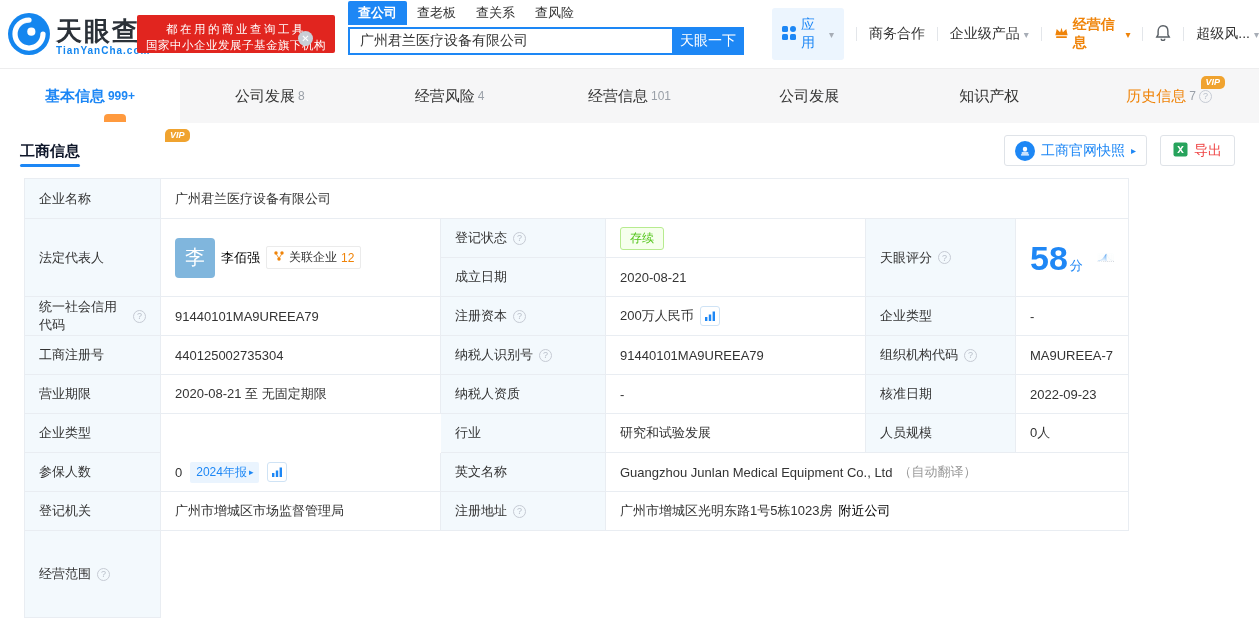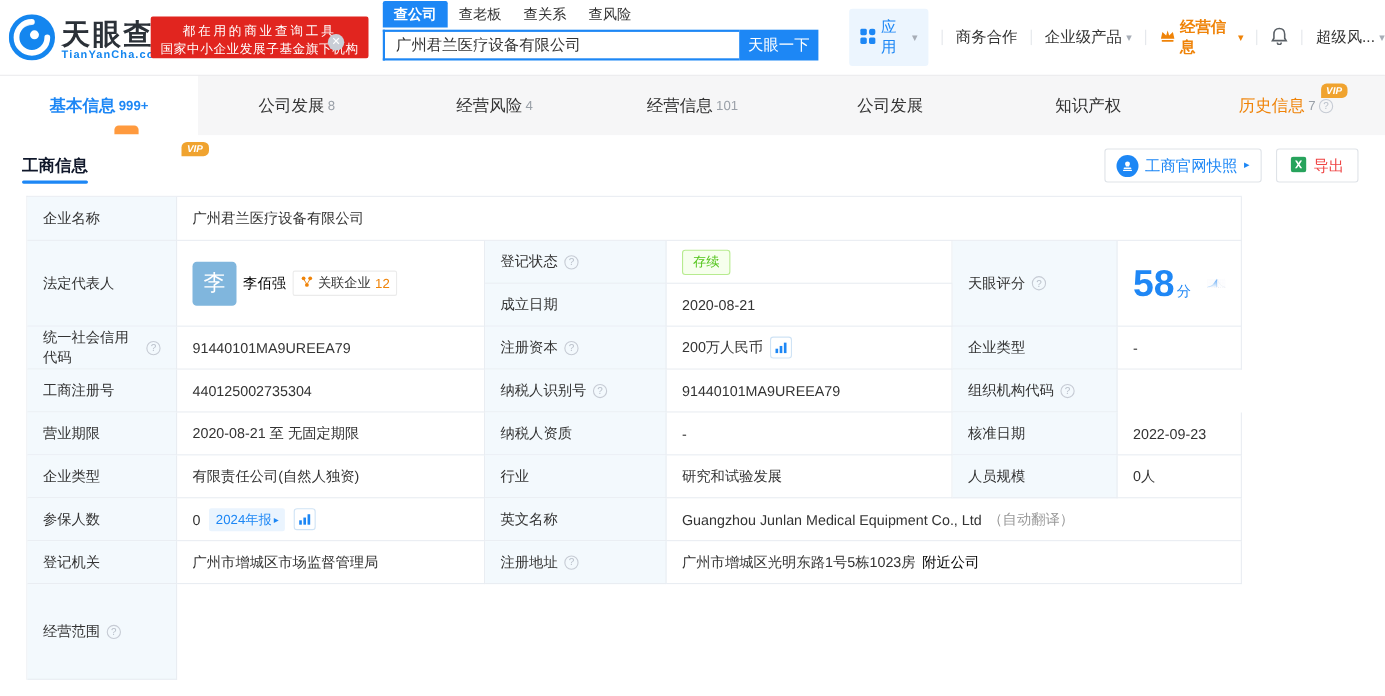--- a/index.html
+++ b/index.html
@@ -347,20 +347,23 @@
     <span>纳税人识别号</span>
       <span class="qm">?</span>
   </div>
   <div class="c" style="grid-area:5/4">
       <span>91440101MA9UREEA79</span>
     </div>
   <div class="c lb" style="grid-area:5/5">
     <span>组织机构代码</span>
       <span class="qm">?</span>
   </div>
+  <div class="c" style="grid-area:5/6">
+      <span>MA9UREEA-7</span>
+    </div>
 
   <div class="c lb" style="grid-area:6/1">
       <span>营业期限</span>
     </div>
   <div class="c" style="grid-area:6/2">
       <span>2020-08-21 至 无固定期限</span>
     </div>
   <div class="c lb" style="grid-area:6/3">
       <span>纳税人资质</span>
     </div>
@@ -369,23 +372,20 @@
     </div>
   <div class="c lb" style="grid-area:6/5">
       <span>核准日期</span>
     </div>
   <div class="c" style="grid-area:6/6">
       <span>2022-09-23</span>
     </div>
 
   <div class="c lb" style="grid-area:7/1">
       <span>企业类型</span>
-    </div>
-  <div class="c" style="grid-area:7/2">
-      <span>有限责任公司(自然人独资)</span>
     </div>
   <div class="c lb" style="grid-area:7/3">
       <span>行业</span>
     </div>
   <div class="c" style="grid-area:7/4">
       <span>研究和试验发展</span>
     </div>
   <div class="c lb" style="grid-area:7/5">
       <span>人员规模</span>
     </div>

